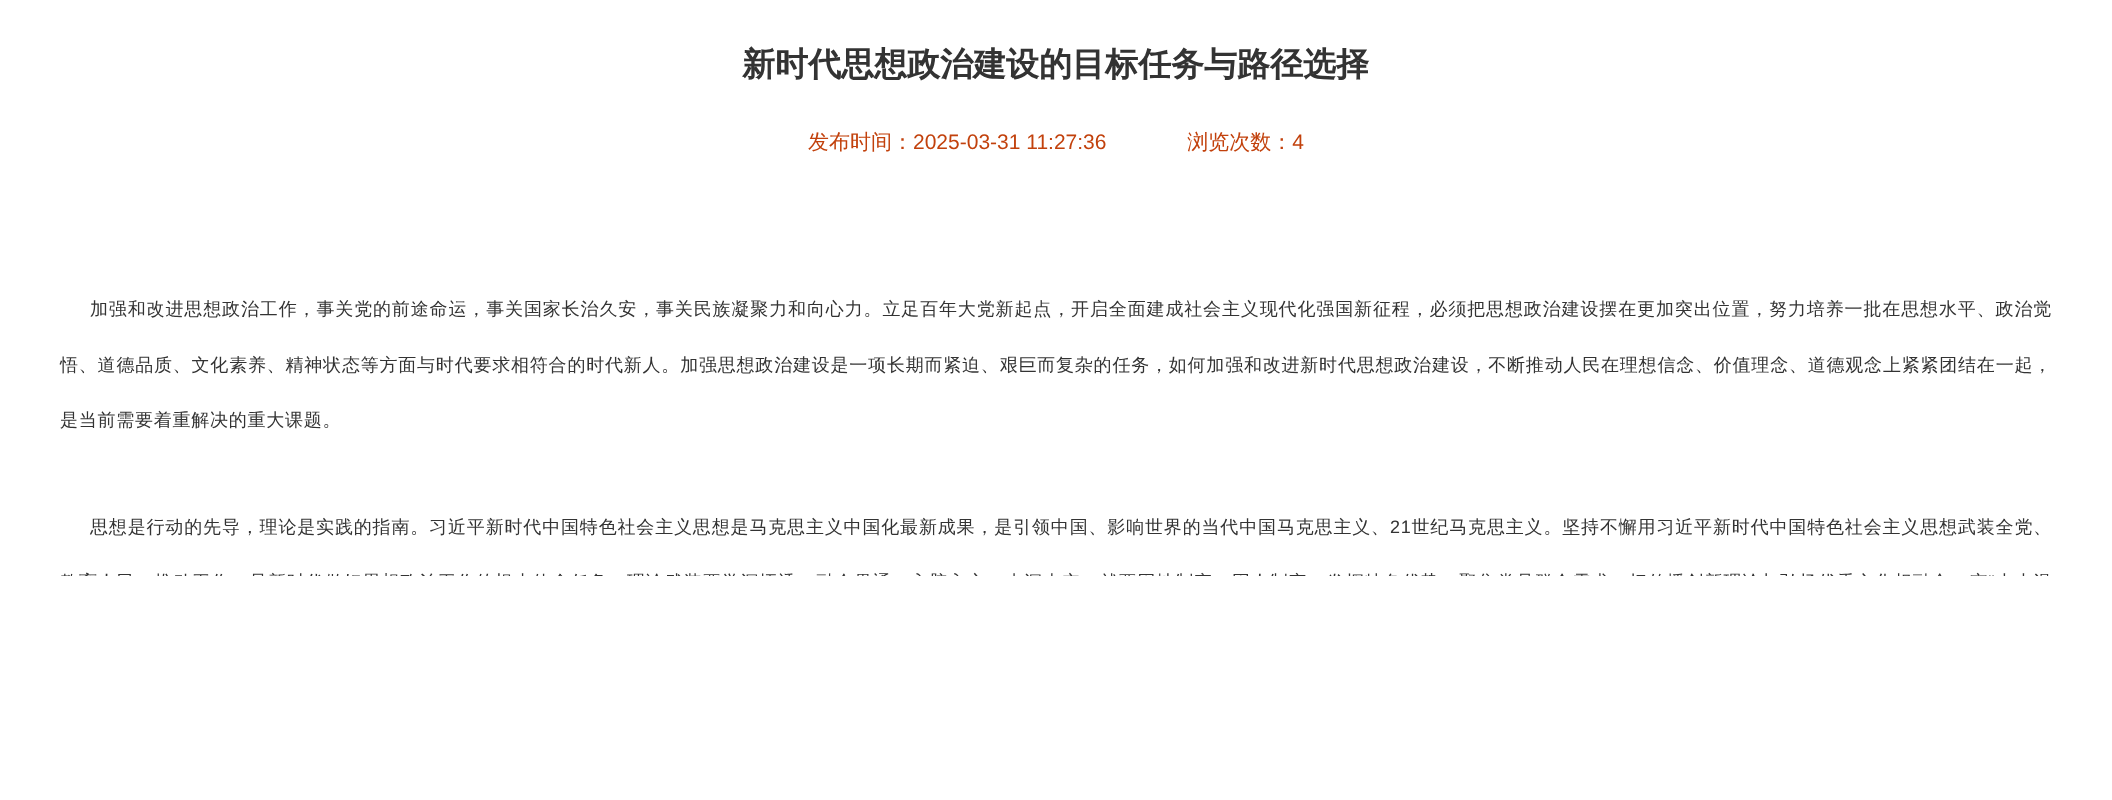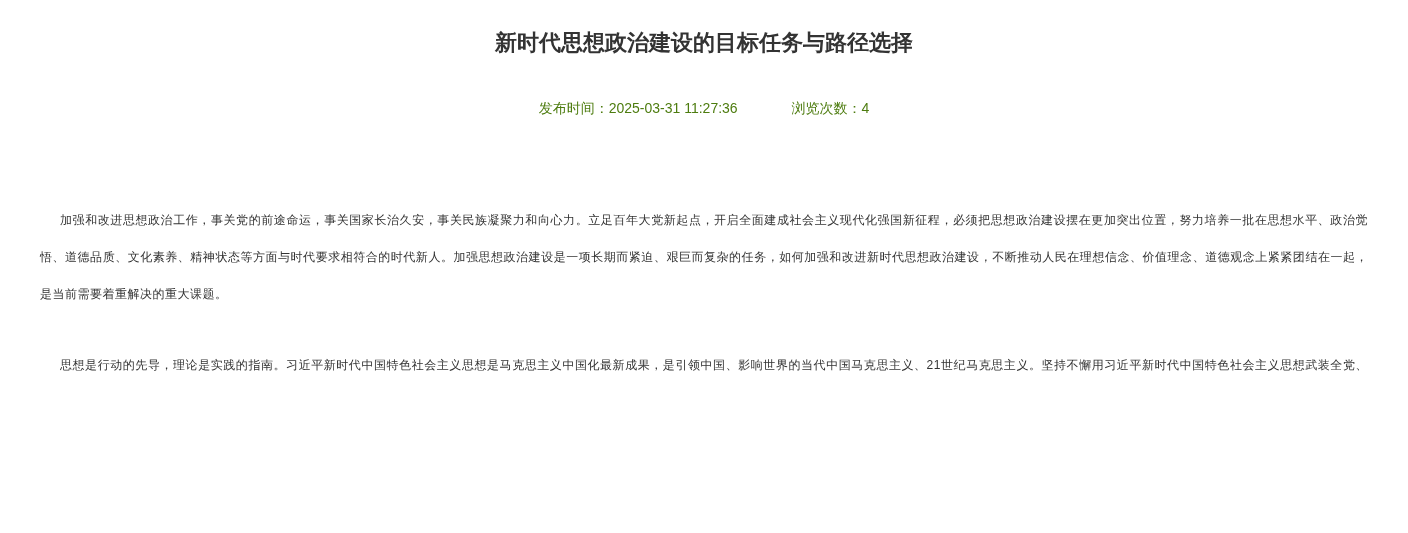--- a/index.html
+++ b/index.html
@@ -20,25 +20,25 @@
   }
   .article-title {
     margin: 28px 0 0 0;
     text-align: center;
     font-size: 22px;
     line-height: 30px;
     font-weight: bold;
     color: #333333;
   }
   .article-meta {
-    margin-top: 40px;
+    margin-top: 26px;
     text-align: center;
     font-size: 14px;
     line-height: 20px;
-    color: #4d7c0f;
+    color: #c2410c;
   }
   .article-meta .views {
     margin-left: 50px;
   }
   .para {
     margin: 0;
     font-size: 12px;
     line-height: 37px;
     color: #333333;
     text-align: justify;

